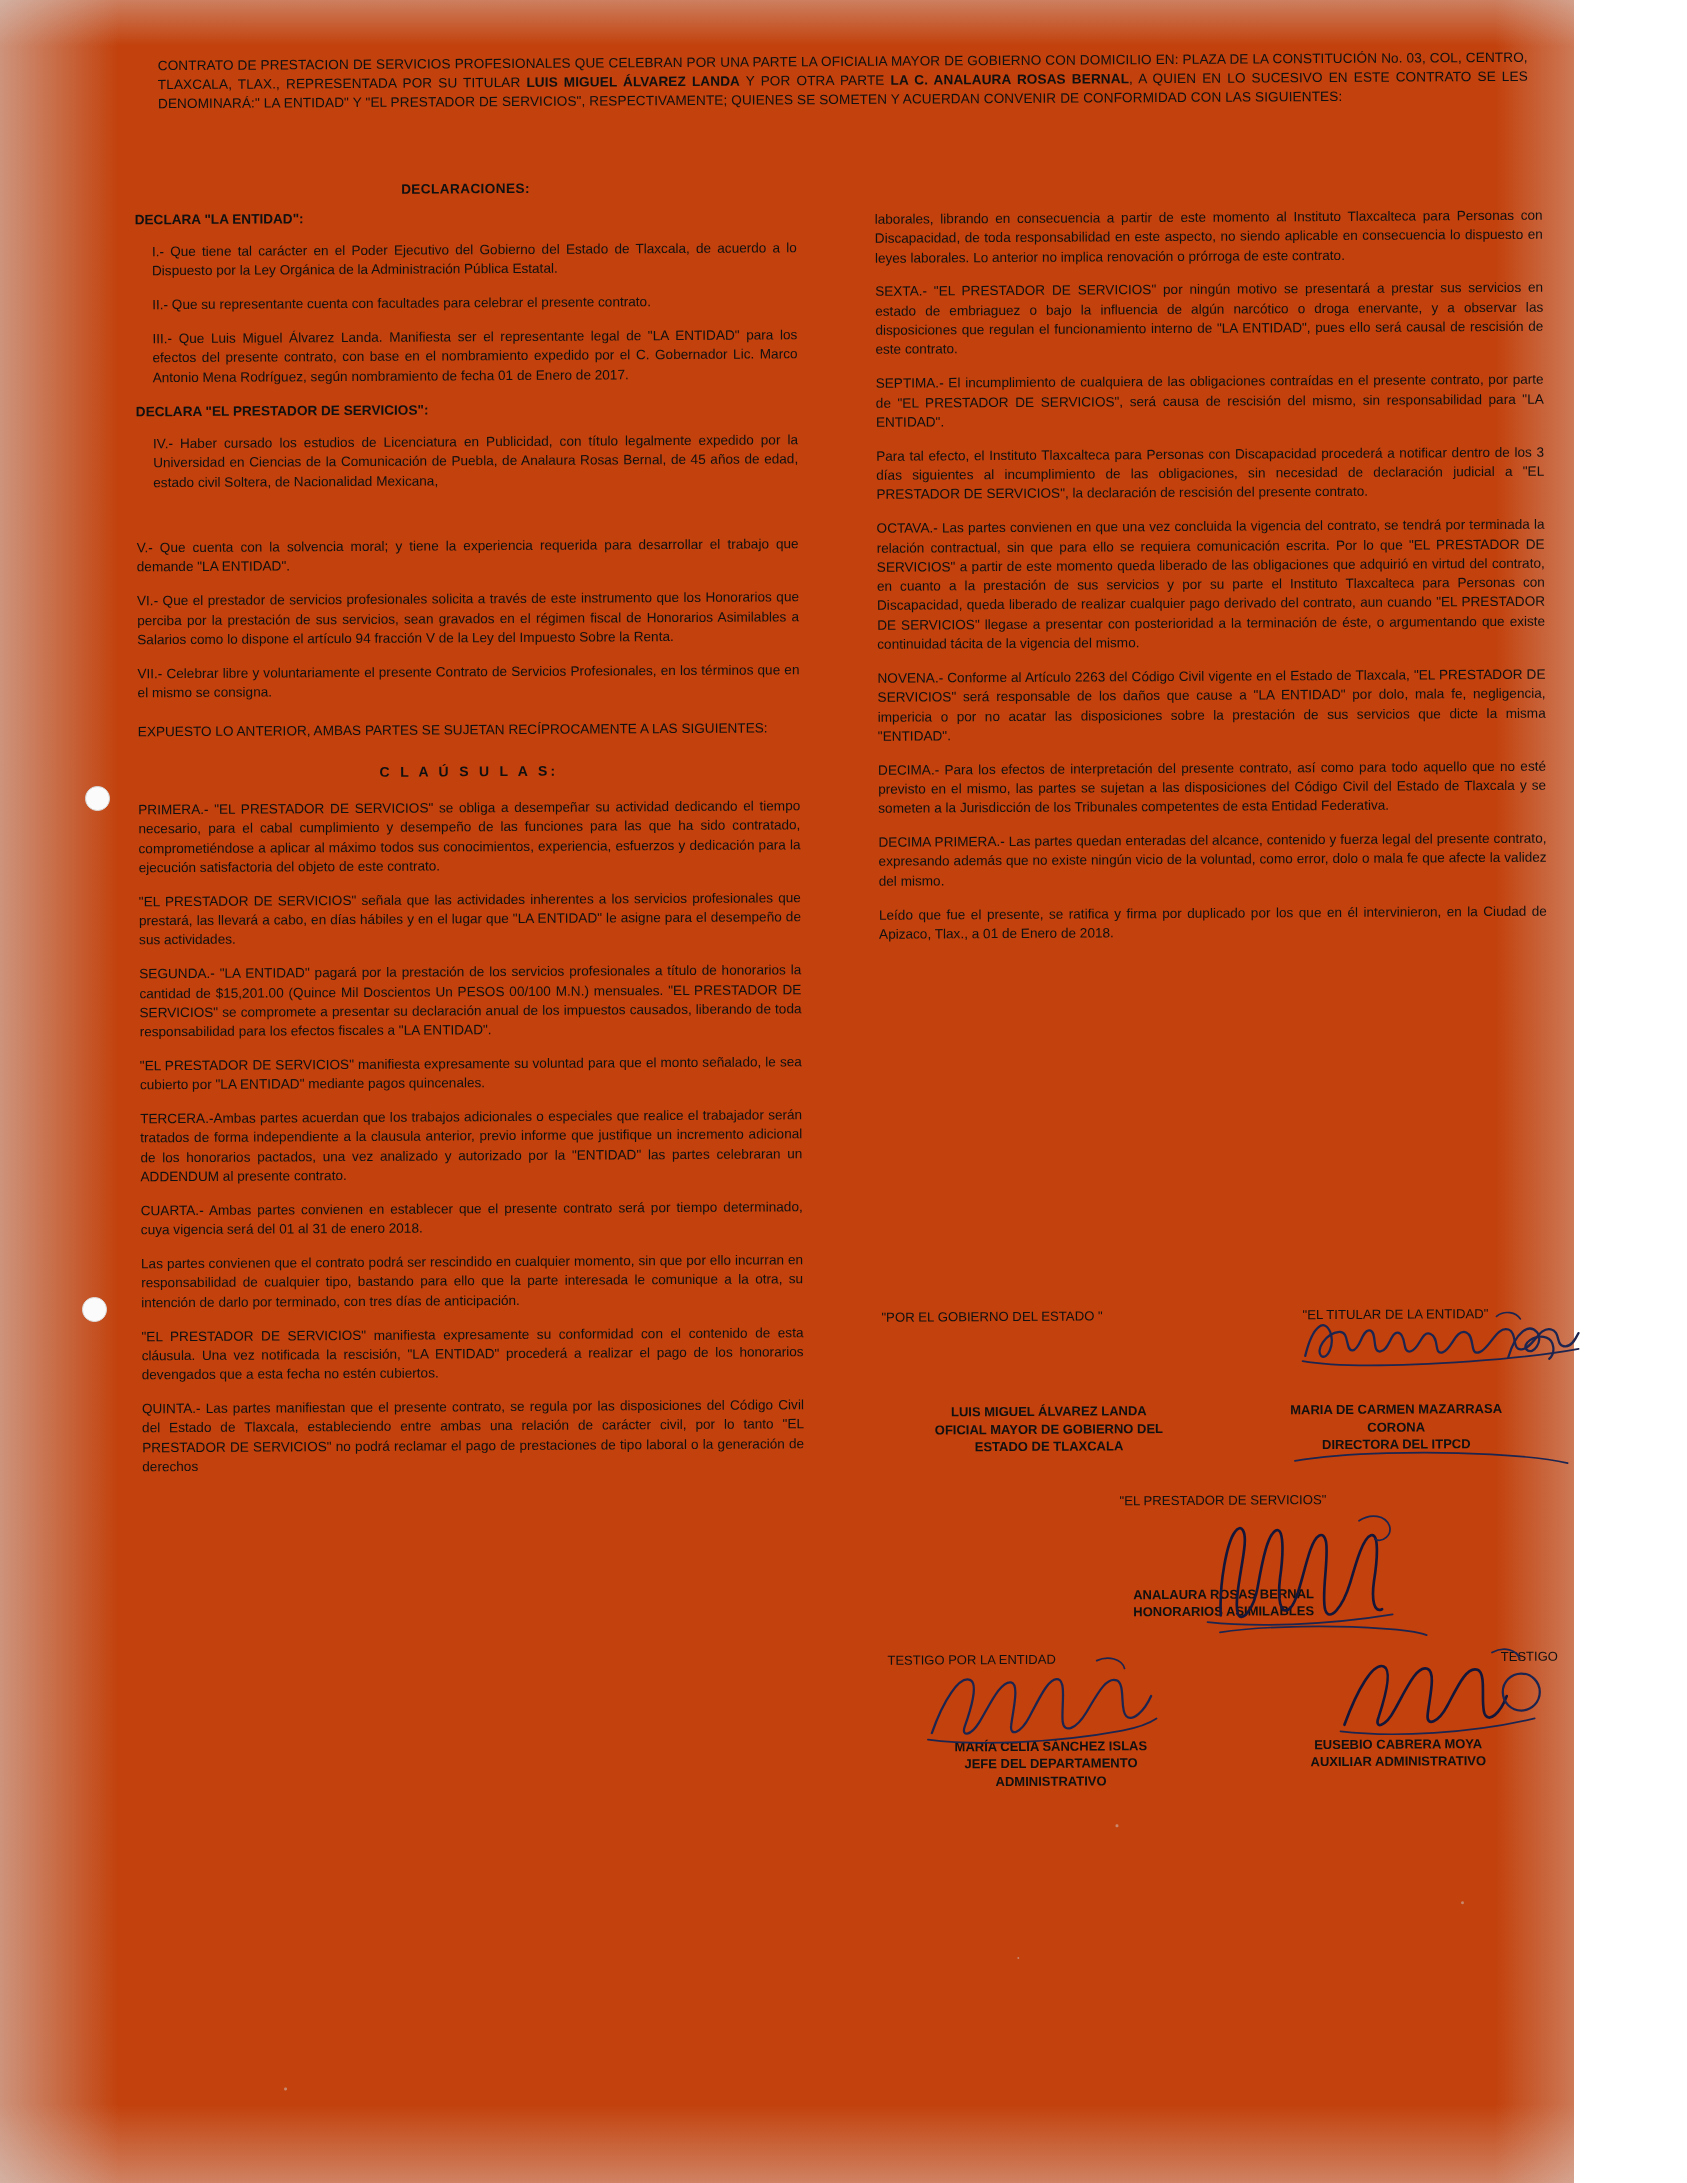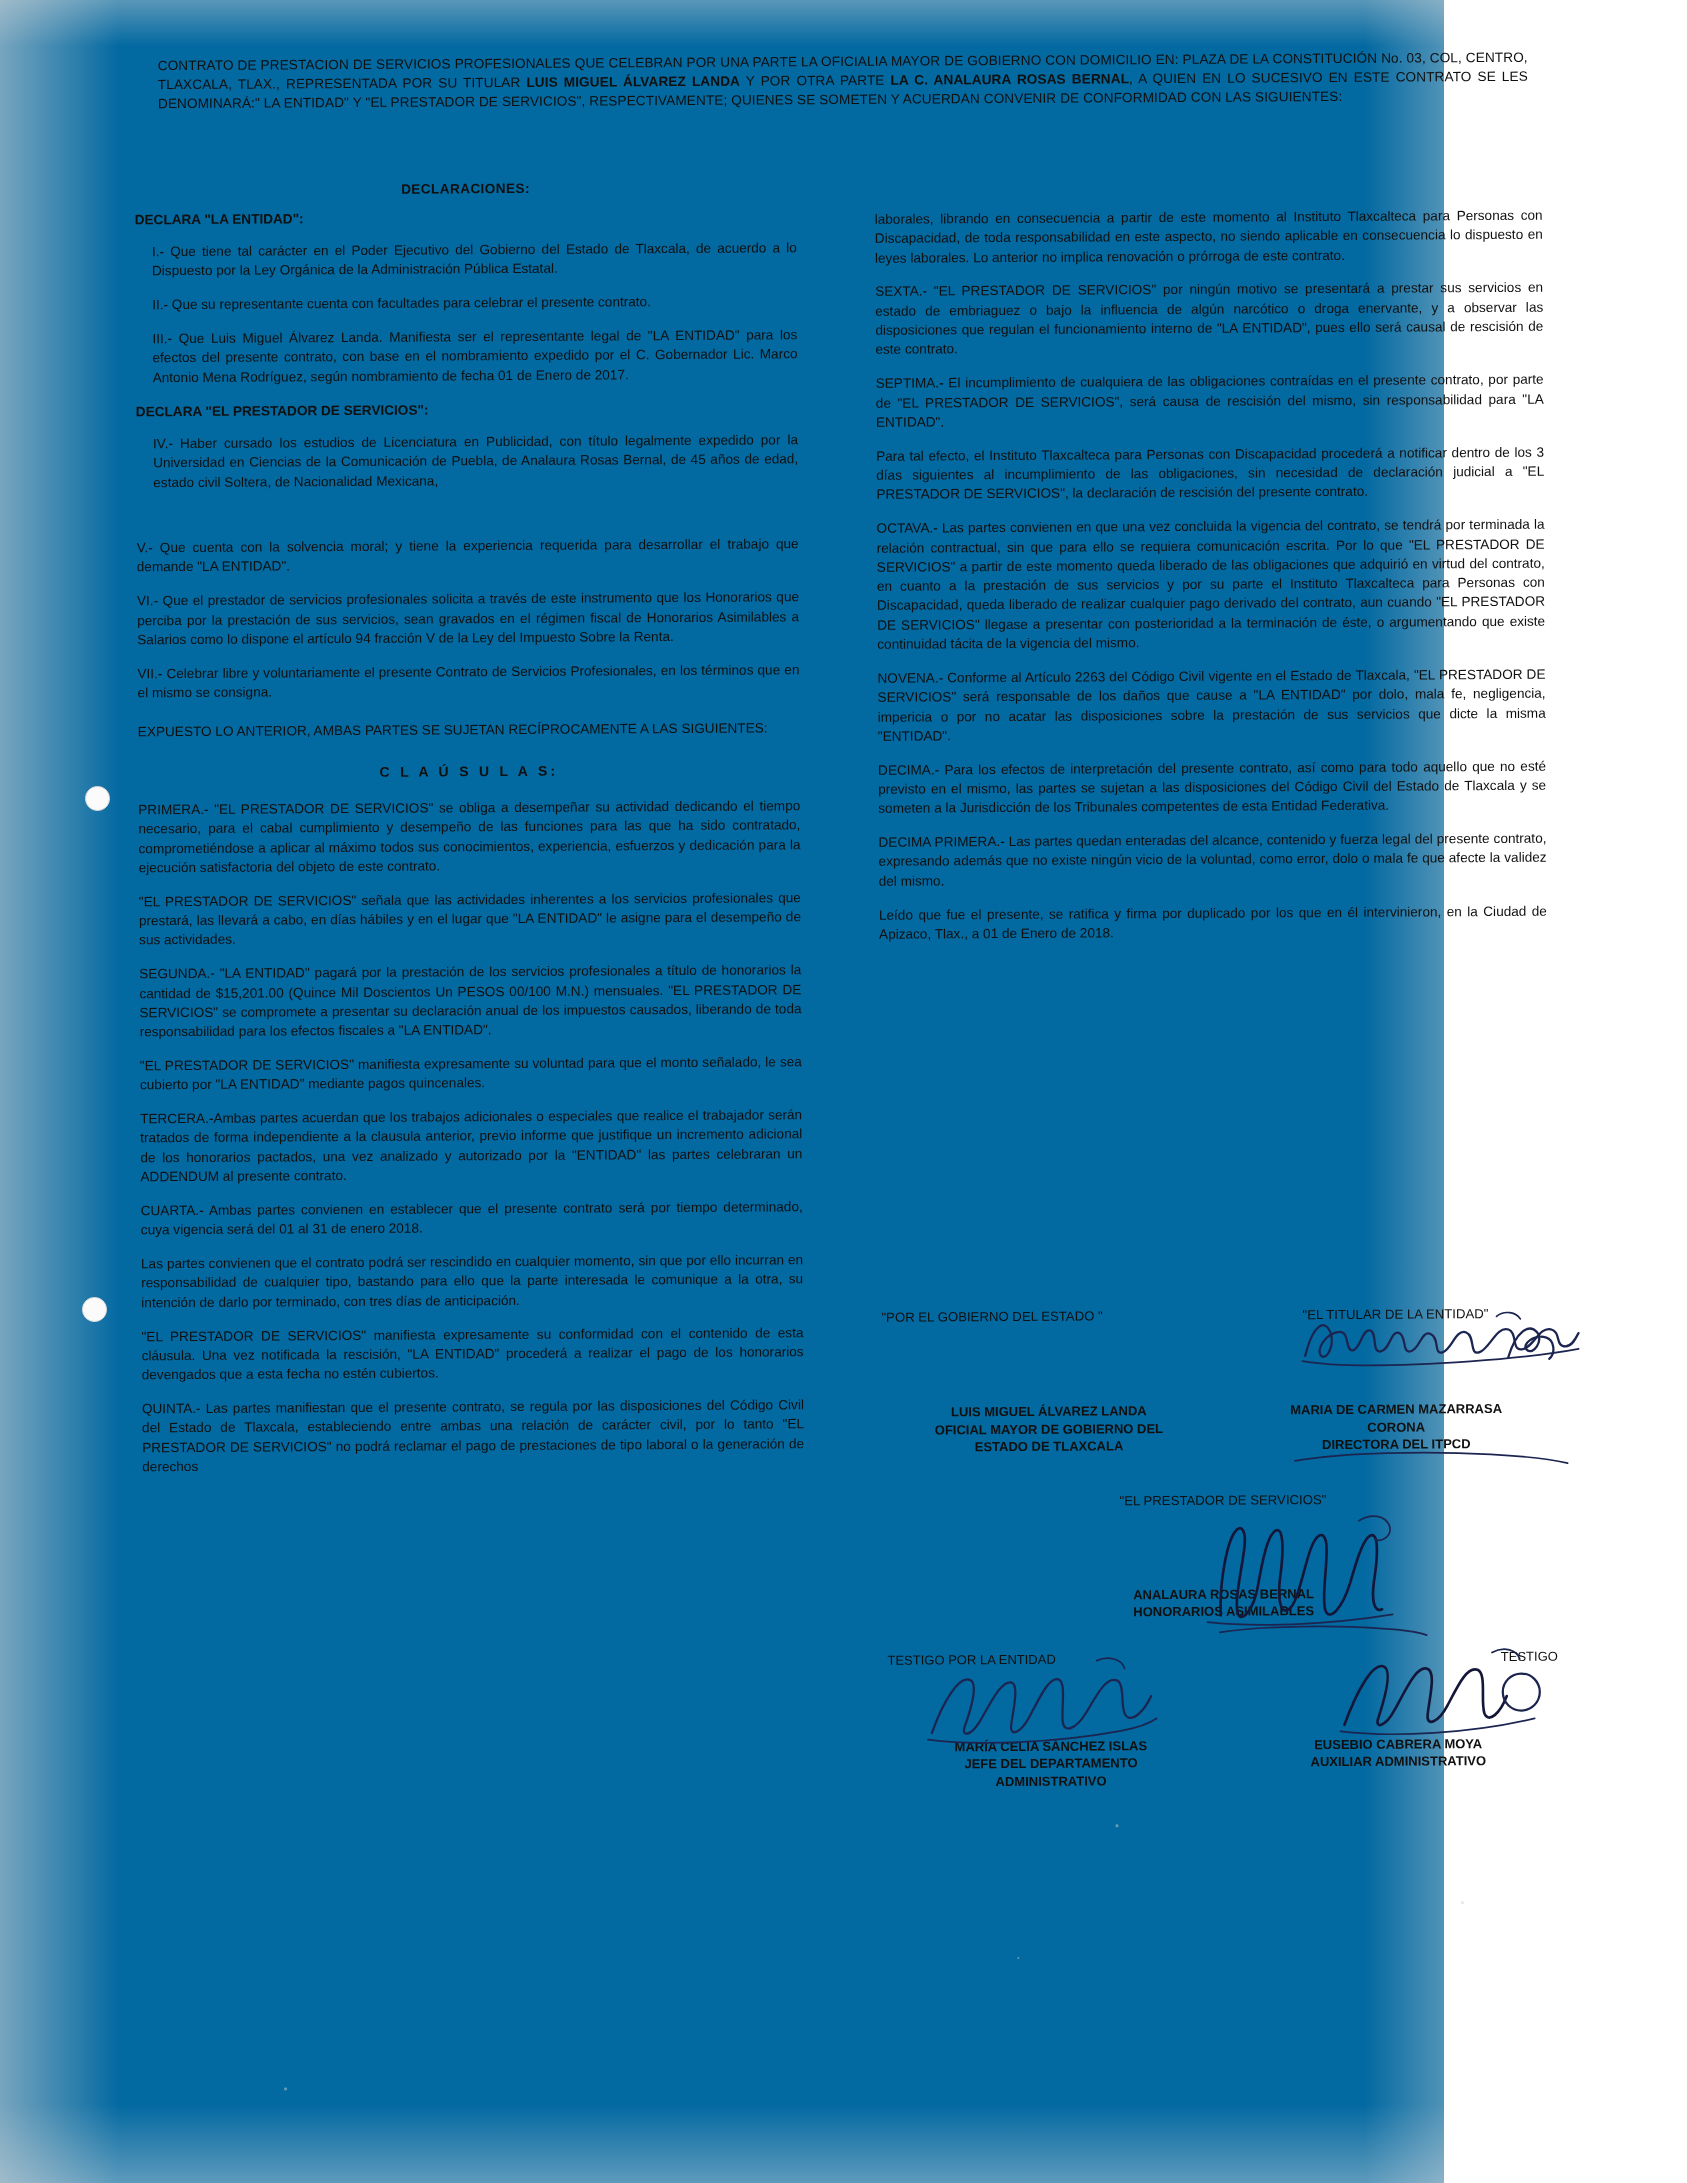--- a/index.html
+++ b/index.html
@@ -11,23 +11,23 @@
     width: 1687px;
     height: 2183px;
     position: relative;
     font-family: "Liberation Sans", sans-serif;
     color: #101010;
     overflow: hidden;
   }
   .page {
     position: absolute;
     left: 0; top: 0;
-    width: 1444px;
+    width: 1574px;
     height: 2183px;
-    background: #0369a1;
+    background: #c2410c;
   }
   
   .scan-tint {
     position: absolute;
     inset: 0;
     background:
       linear-gradient(to right, rgba(215,215,215,0.55) 0px, rgba(255,255,255,0) 119px),
       linear-gradient(to bottom, rgba(220,220,220,0.40) 0px, rgba(255,255,255,0) 46px),
       linear-gradient(to left, rgba(225,225,225,0.35) 0px, rgba(255,255,255,0) 79px),
       linear-gradient(to top, rgba(228,228,228,0.40) 0px, rgba(255,255,255,0) 79px);

